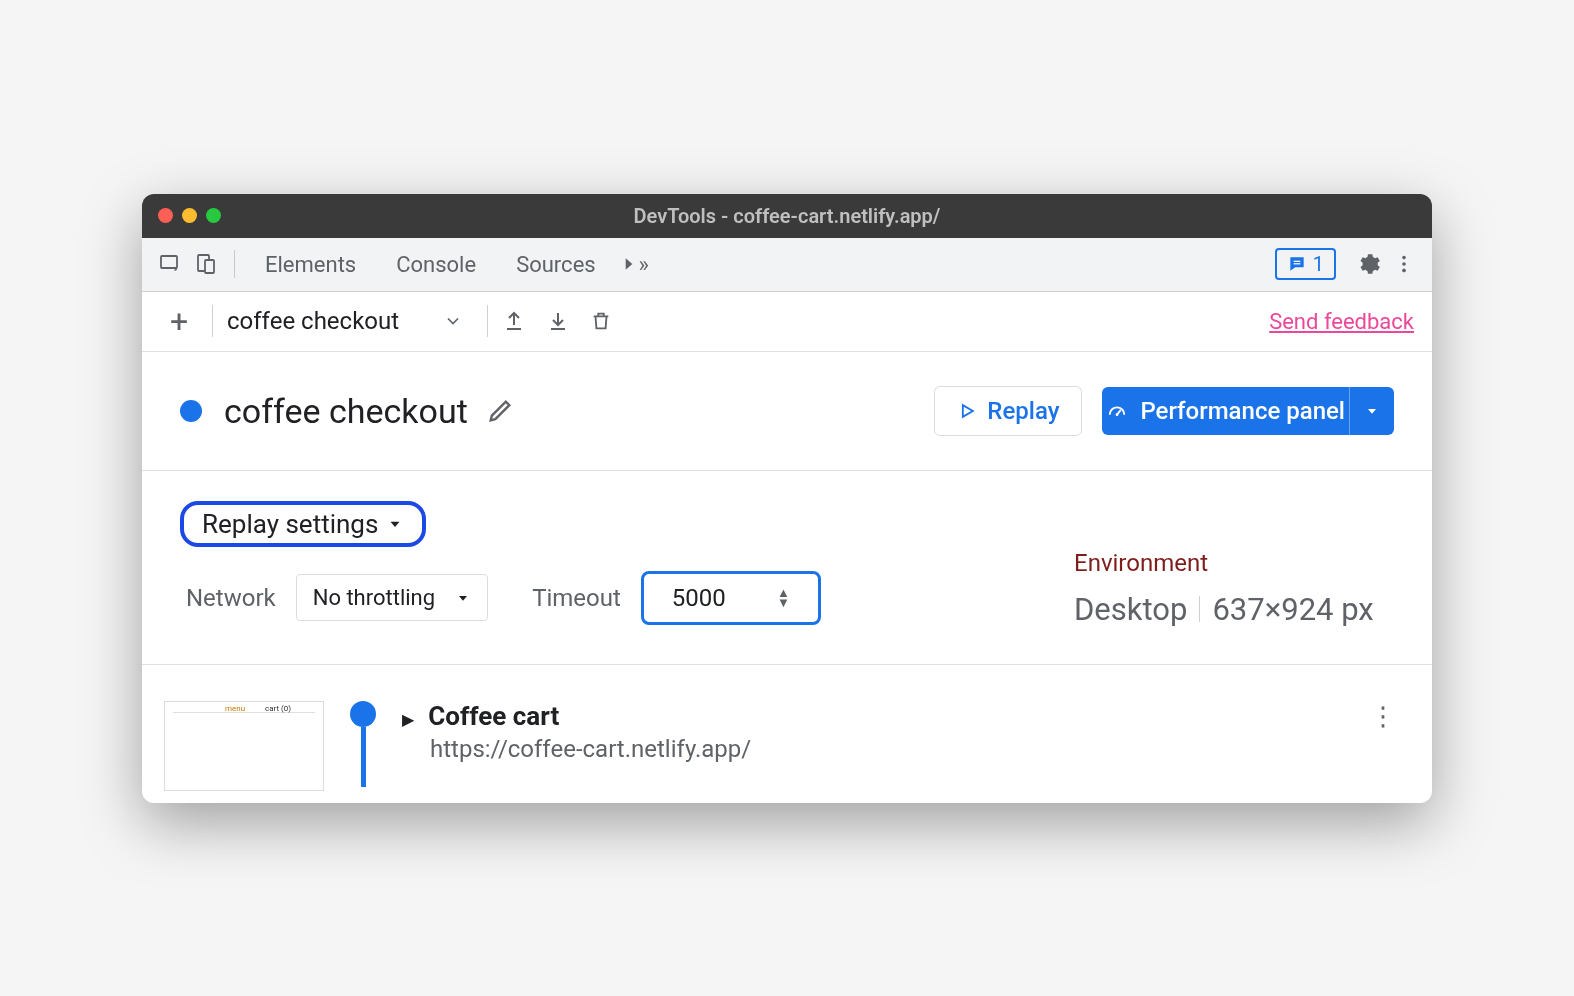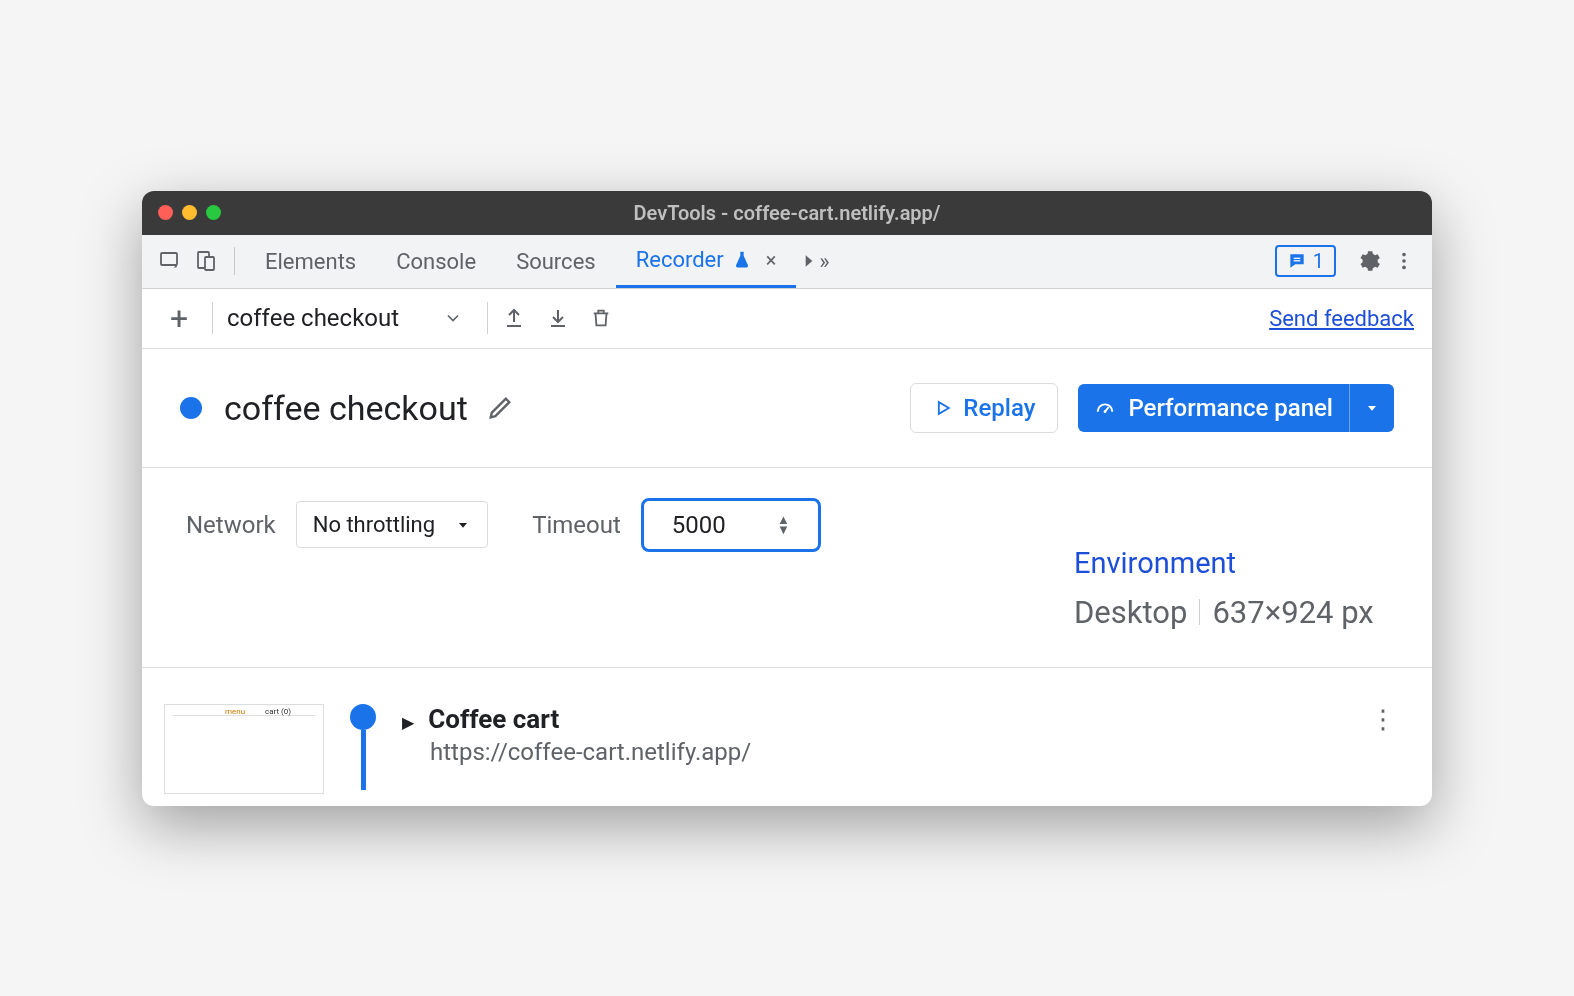--- a/index.html
+++ b/index.html
@@ -115,21 +115,21 @@
   }
   .toolbar .chevron {
     margin-left: 44px;
     margin-right: 10px;
     color: #5f6368;
   }
   .toolbar .tool-icon { width: 44px; text-align:center; color:#5f6368; cursor:pointer; }
   .toolbar .feedback {
     margin-left: auto;
     text-decoration: underline;
-    color: #1d4ed8;
+    color: #ec4899;
     font-size: 22px;
     cursor: pointer;
   }
 
   .header-row {
     display: flex;
     align-items: center;
     padding: 34px 38px;
     border-bottom: 1px solid #e0e0e0;
   }
@@ -141,21 +141,21 @@
   .header-row .spacer { flex:1; }
   .btn-outline {
     display: flex; align-items:center; gap:10px;
     border: 1.5px solid #dadce0; border-radius:6px;
     padding: 10px 22px; font-size:24px; color:#1a73e8;
     background:#fff; cursor:pointer; font-weight:500;
   }
   .btn-primary {
     display: flex; align-items:center; gap:12px;
     background:#1a73e8; color:#fff; font-size:24px;
-    padding: 10px 16px; border-radius:6px 0 0 6px; cursor:pointer;
+    padding: 10px 4px; border-radius:6px 0 0 6px; cursor:pointer;
     margin-left: 20px; font-weight:500;
   }
   .btn-primary-drop {
     background:#1a73e8; color:#fff; padding:10px 14px;
     border-left:1px solid rgba(255,255,255,0.35);
     border-radius:0 6px 6px 0; cursor:pointer;
     display:flex; align-items:center;
   }
 
   .settings-section {
@@ -179,21 +179,21 @@
     cursor:pointer;
   }
   .num-input {
     display:flex; align-items:center; justify-content:space-between;
     border:3px solid #1a73e8; border-radius:8px;
     padding:10px 28px; font-size:24px; color:#202124;
     width: 180px;
   }
   .stepper { display:flex; flex-direction:column; line-height:10px; color:#5f6368; font-size:13px; }
   .env-block { min-width: 320px; }
-  .env-title { font-size:29px; color:#1d4ed8; margin-bottom:14px;margin-top:48px; }
+  .env-title { font-size:24px; color:#7f1d1d; margin-bottom:14px;margin-top:48px; }
   .env-row { font-size:31px; color:#5f6368; display:flex; align-items:center; gap:12px; }
   .env-row .vdiv { width:1px; height:26px; background:#cfcfcf; }
 
   .step-row {
     display:flex; align-items:flex-start;
     padding: 36px 22px 12px 22px; gap: 26px;
   }
   .thumb {
     width: 160px; height: 90px; border:1px solid #dadce0;
     background:#fff; position:relative;
@@ -240,27 +240,20 @@
     <div class="icon-btn">
       <svg width="24" height="24" viewBox="0 0 24 24" fill="none" stroke="#5f6368" stroke-width="1.8">
         <rect x="4" y="3" width="11" height="16" rx="1"></rect>
         <rect x="11" y="8" width="9" height="13" rx="1" fill="#f1f3f4"></rect>
       </svg>
     </div>
     <div class="divider"></div>
     <div class="tab">Elements</div>
     <div class="tab">Console</div>
     <div class="tab">Sources</div>
-    <div class="tab active">
-      <span>Recorder</span>
-      <svg width="20" height="20" viewBox="0 0 24 24">
-          <path fill="#1a73e8" d="M10 2h4v5l5 11c.6 1.4-.4 3-2 3H7c-1.6 0-2.6-1.6-2-3l5-11V2z"></path>
-        </svg>
-      <span class="close-x">×</span>
-    </div>
     <div class="icon-btn">
       <svg width="20" height="20" viewBox="0 0 24 24">
           <path fill="#5f6368" d="M8 5l8 7-8 7z"></path>
           <path fill="#5f6368" d="M4 5l8 7-8 7z" opacity="0"></path>
         </svg>
       <span style="font-size:22px;color:#5f6368;">»</span>
     </div>
     <div class="spacer"></div>
     <div class="badge-btn">
       <svg width="20" height="20" viewBox="0 0 24 24">
@@ -340,20 +333,26 @@
       <div class="btn-primary-drop">
         <svg width="16" height="16" viewBox="0 0 24 24">
             <path fill="#fff" d="M6 9l6 7 6-7z"></path>
           </svg>
       </div>
     </div>
   </div>
 
   <div class="settings-section">
     <div class="settings-left">
+      <div class="replay-settings-btn">
+        <span>Replay settings</span>
+        <svg width="18" height="18" viewBox="0 0 24 24">
+            <path fill="#202124" d="M6 9l6 7 6-7z"></path>
+          </svg>
+      </div>
       <div class="row">
         <span class="lbl">Network</span>
         <div class="select-box">
           <span>No throttling</span>
           <svg width="16" height="16" viewBox="0 0 24 24">
               <path fill="#202124" d="M6 9l6 7 6-7z"></path>
             </svg>
         </div>
         <span class="lbl" style="margin-left:24px">Timeout</span>
         <div class="num-input">

